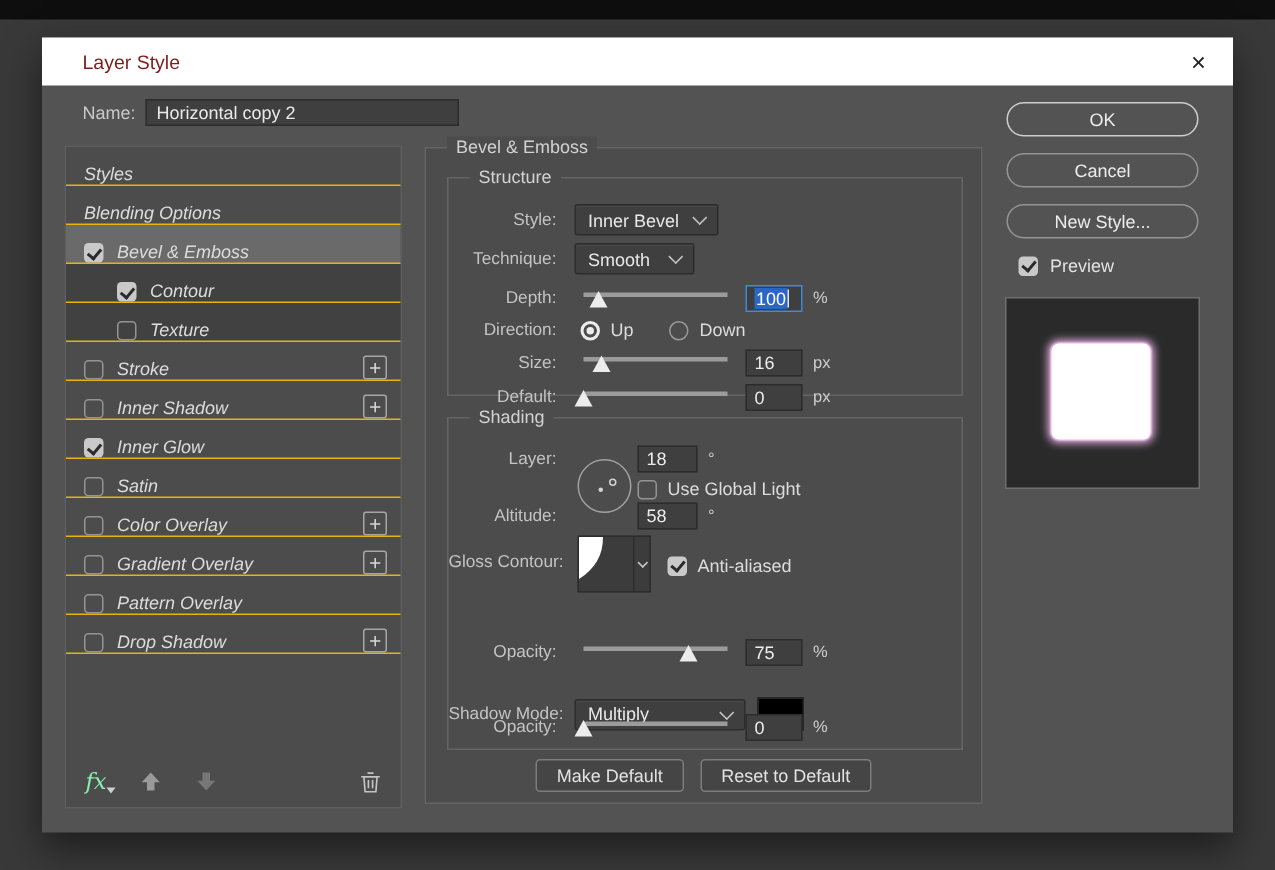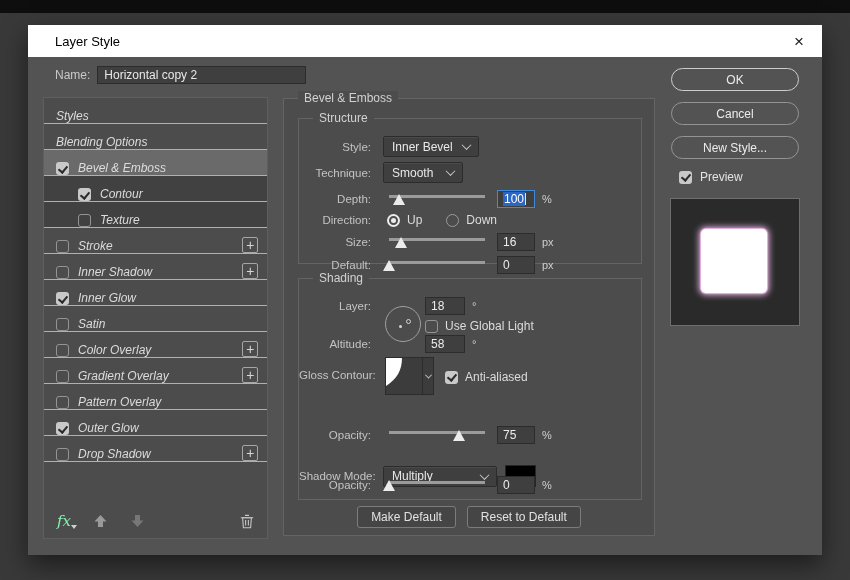--- a/index.html
+++ b/index.html
@@ -13,21 +13,21 @@
 
   
   .dialog {
     position:absolute; left:28px; top:25px; width:794px; height:530px;
     background:#535353; box-shadow:0 10px 24px rgba(0,0,0,.5);
   }
   .titlebar {
     position:absolute; left:0; top:0; right:0; height:32px; background:#ffffff;
     display:flex; align-items:center; padding:0 14px 0 27px;
   }
-  .titlebar .title { font-size:13px; color:#000000; }
+  .titlebar .title { font-size:13px; color:#7f1d1d; }
   .close-btn {
     margin-left:auto; font-size:17px; color:#222; line-height:1; cursor:default;
     font-weight:300; padding:0 4px;
   }
 
   
   .name-row { position:absolute; left:27px; top:41px; display:flex; align-items:center; }
   .name-row .nlabel { font-size:12px; color:#c9c9c9; margin-right:7px; }
   .name-input {
     width:209px; height:18px; background:#3f3f3f; border:1px solid #2c2c2c;
@@ -241,24 +241,20 @@
           <span class="plus">+</span>
         </div>
         <div class="sb-row">
           <span class="cb off"></span>
           <span>Gradient Overlay</span>
           <span class="plus">+</span>
         </div>
         <div class="sb-row">
           <span class="cb off"></span>
           <span>Pattern Overlay</span>
-        </div>
-        <div class="sb-row">
-          <span class="cb on"></span>
-          <span>Outer Glow</span>
         </div>
         <div class="sb-row">
           <span class="cb off"></span>
           <span>Drop Shadow</span>
           <span class="plus">+</span>
         </div>
       </div>
     <div class="sb-footer">
       <span class="fx-btn">fx</span>
       <span class="arrow">

